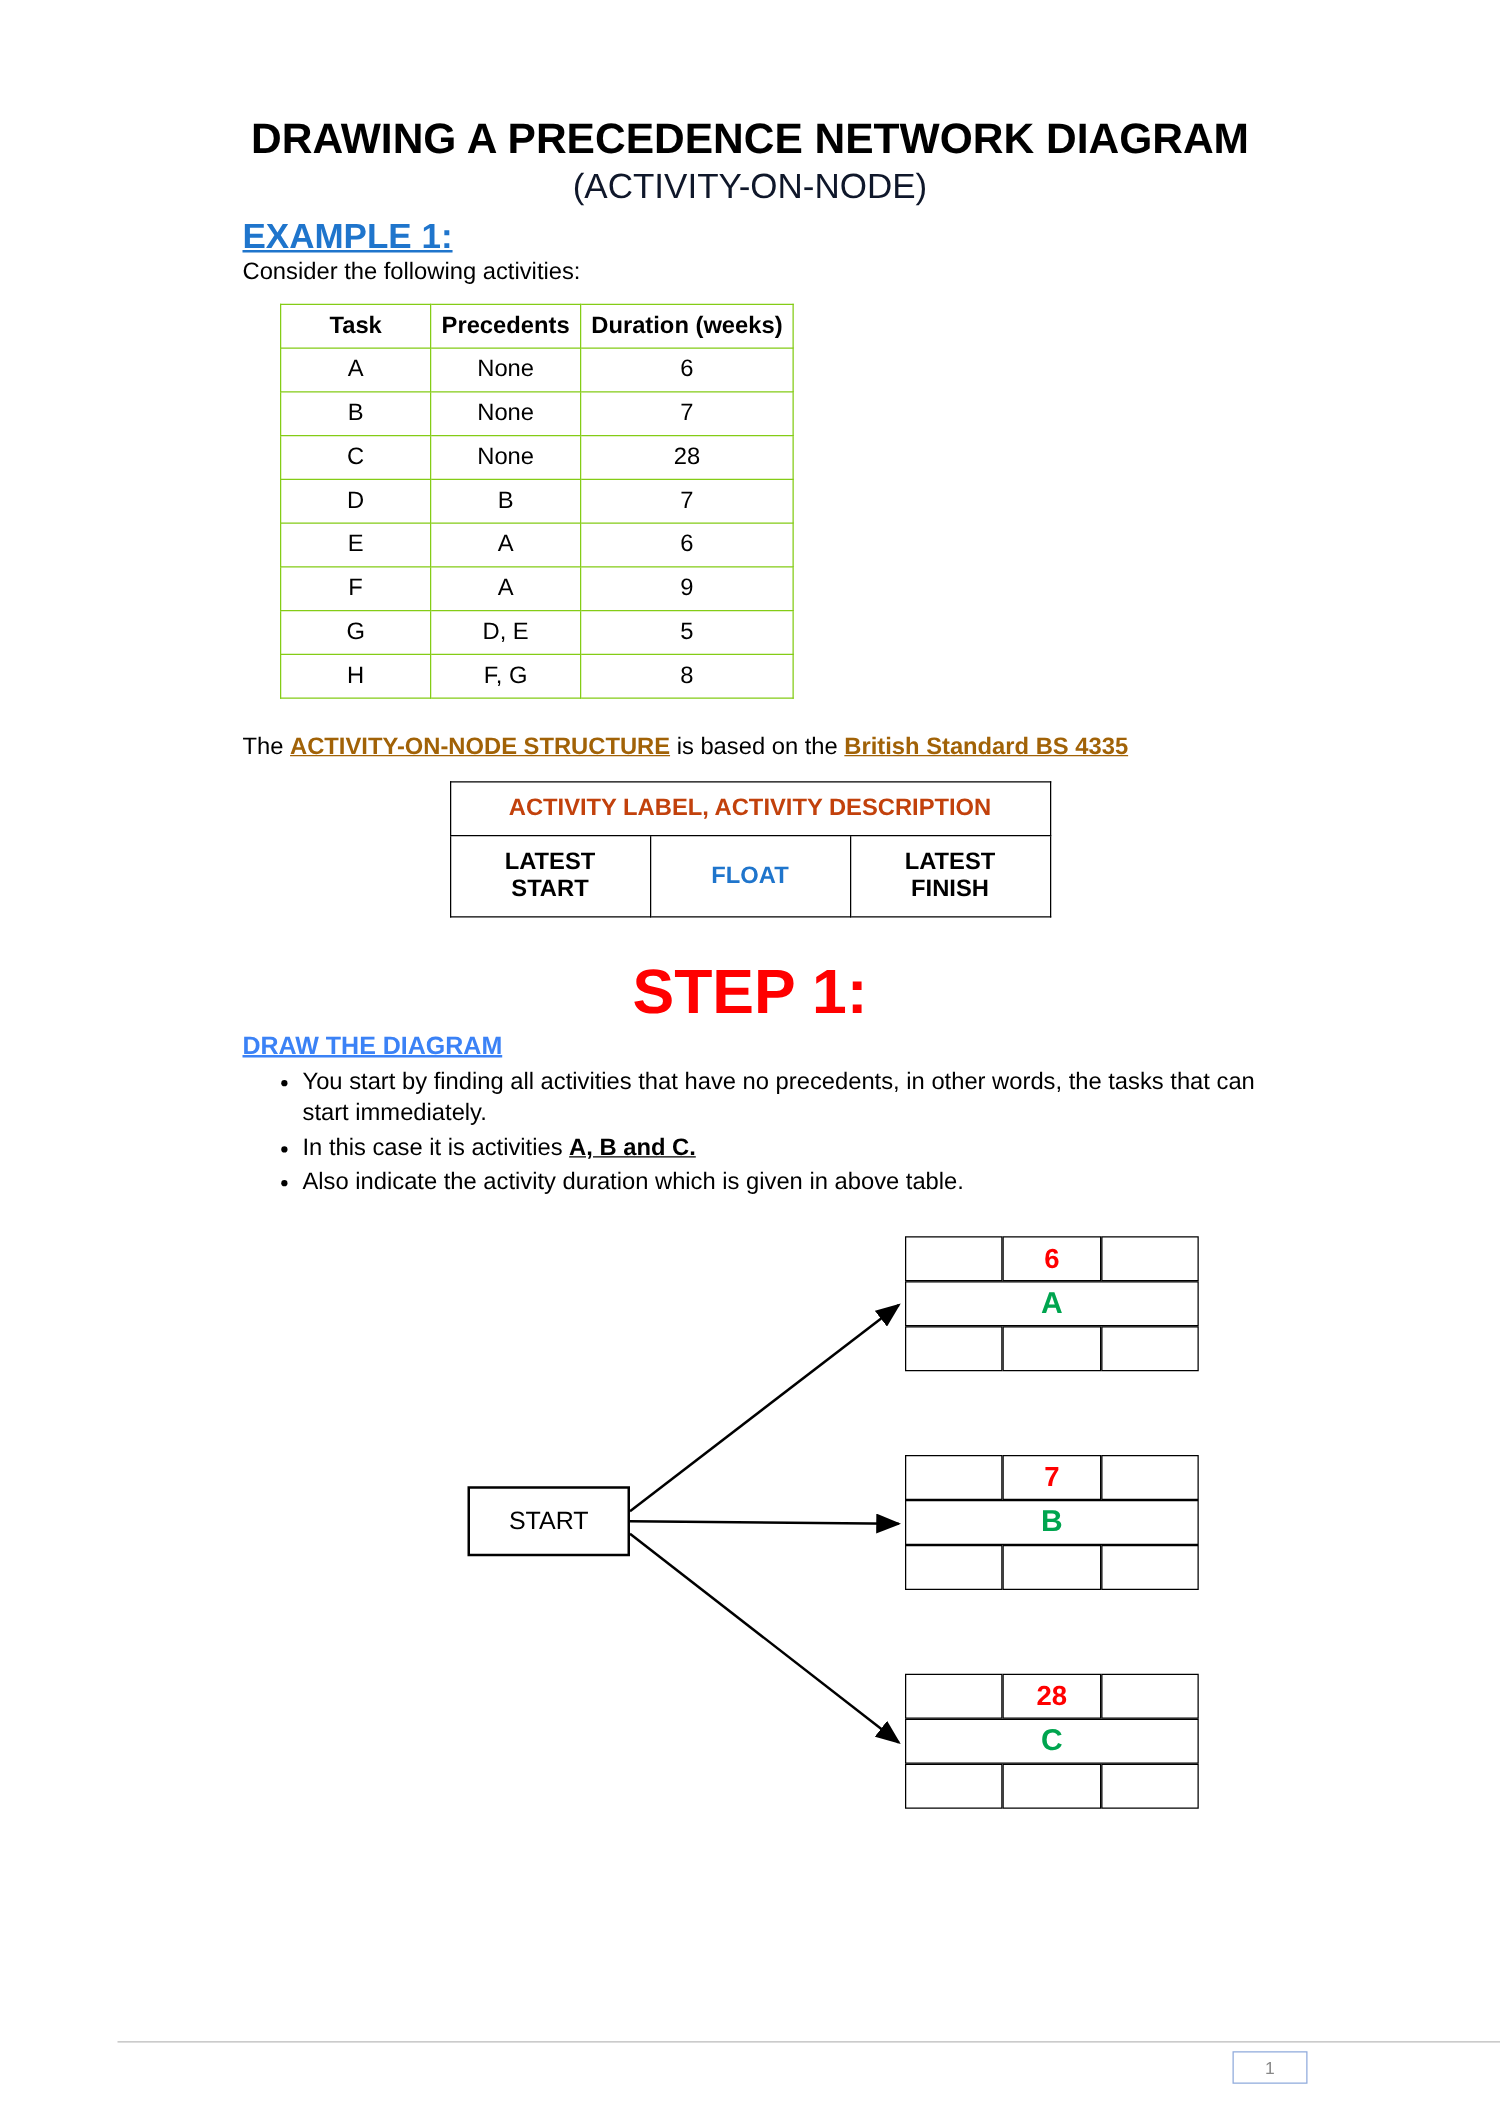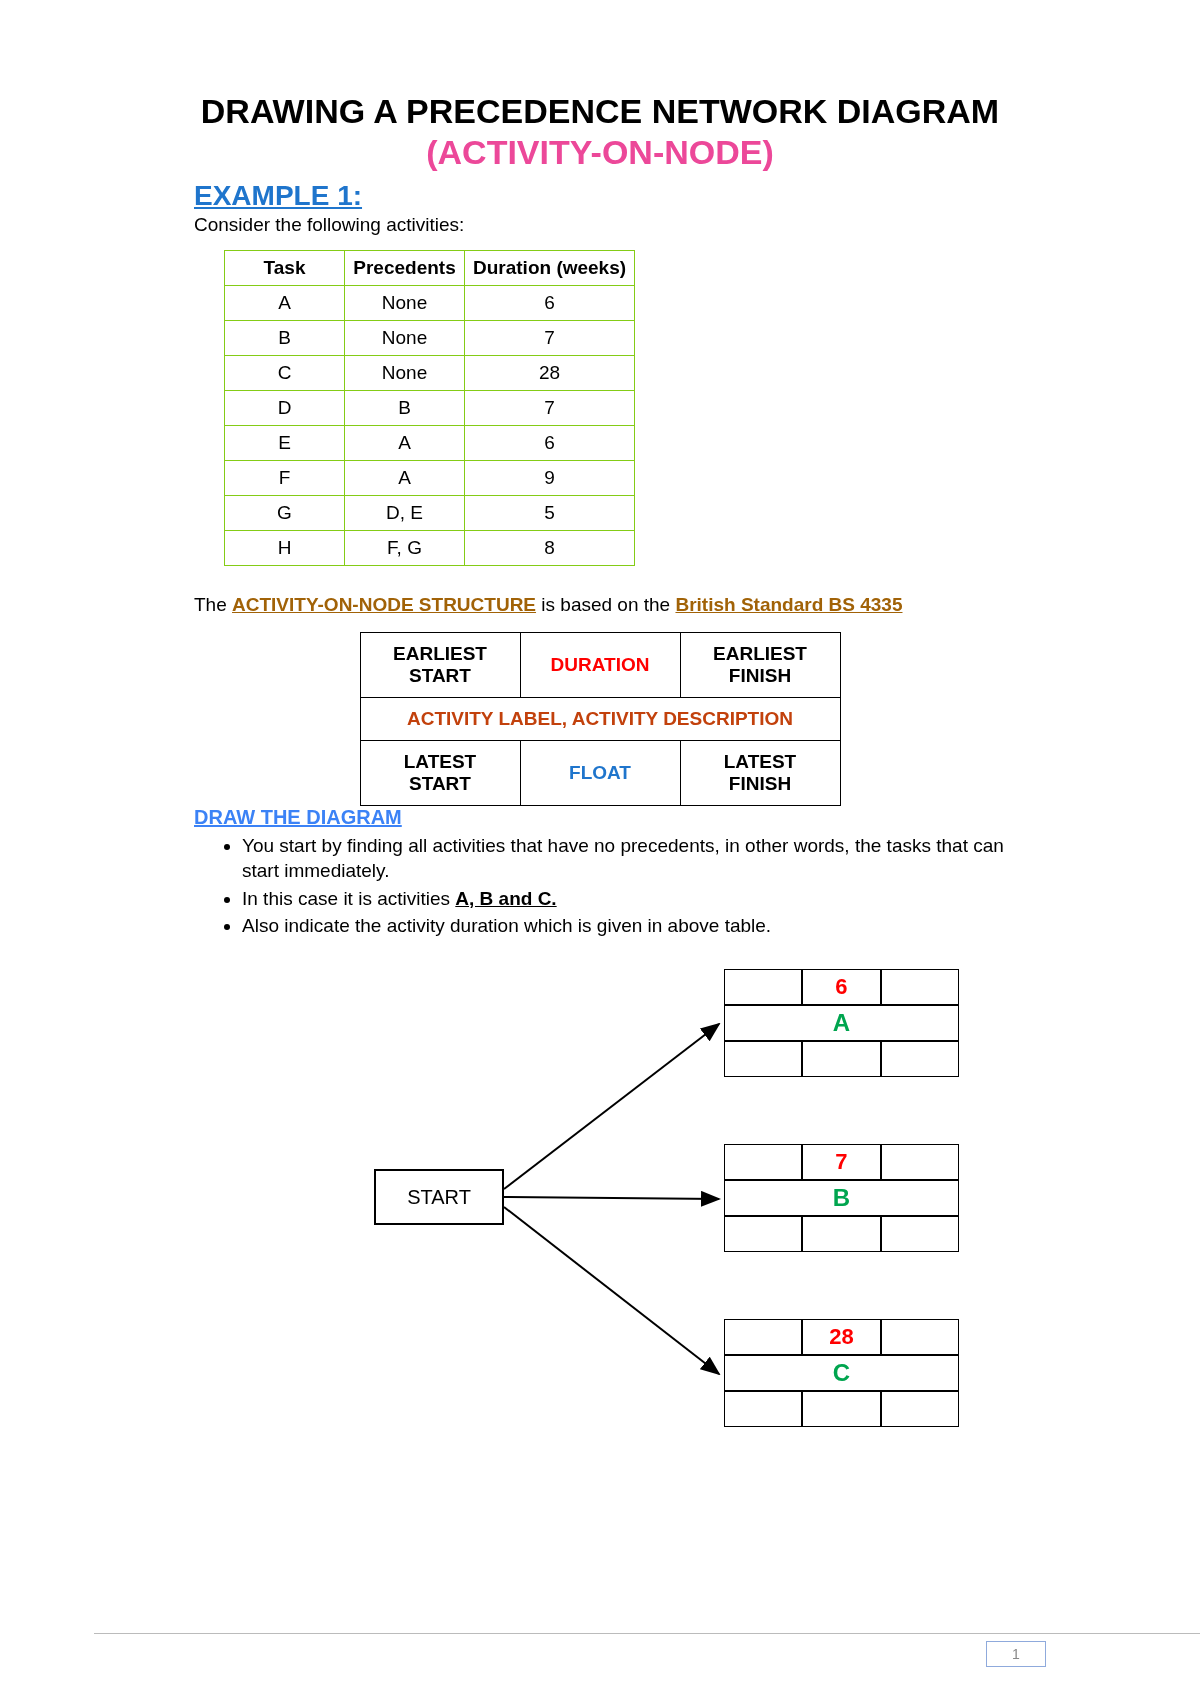--- a/index.html
+++ b/index.html
@@ -18,24 +18,24 @@
     position: relative;
   }
   .title-main {
     font-size: 34px;
     font-weight: bold;
     text-align: center;
     margin: 0;
     line-height: 1.25;
   }
   .title-sub {
-    font-size: 34px;
-    font-weight: bold;
-    text-align: center;
-    color: #ec4899;
+    font-size: 28px;
+    font-weight: normal;
+    text-align: center;
+    color: #0f172a;
     margin: 0 0 8px 0;
   }
   .example {
     font-size: 28px;
     font-weight: bold;
     color: #1f75cc;
     text-decoration: underline;
     margin: 4px 0 2px 0;
   }
   .consider {
@@ -235,36 +235,32 @@
         </tr>
       </tbody>
   </table>
 
   <div class="structure-note">
     <span>The </span><span class="red-u">ACTIVITY-ON-NODE STRUCTURE</span><span> is based on the </span><span class="red-u">British Standard BS 4335</span>
   </div>
 
   <table class="node-structure">
     <tbody>
-        <tr>
-      <td>EARLIEST START</td>
-      <td class="ns-red">DURATION</td>
-      <td>EARLIEST FINISH</td>
-    </tr>
     <tr>
       <td colspan="3" class="ns-green">ACTIVITY LABEL, ACTIVITY DESCRIPTION</td>
     </tr>
     <tr>
       <td>LATEST START</td>
       <td class="ns-blue">FLOAT</td>
       <td>LATEST FINISH</td>
     </tr>
   </tbody>
     </table>
 
+  <div class="step1-label">STEP 1:</div>
   <div class="draw-diag">DRAW THE DIAGRAM</div>
   <ul class="bullets" id="step1-bullets">
       <li><span>You start by finding all activities that have no precedents, in other words, the tasks that can start immediately.</span></li>
       <li><span>In this case it is activities </span><span class="b-u">A, B and C.</span></li>
       <li><span>Also indicate the activity duration which is given in above table.</span></li>
     </ul>
 
   <div class="diagram">
     <svg class="arrows">
       <defs>

